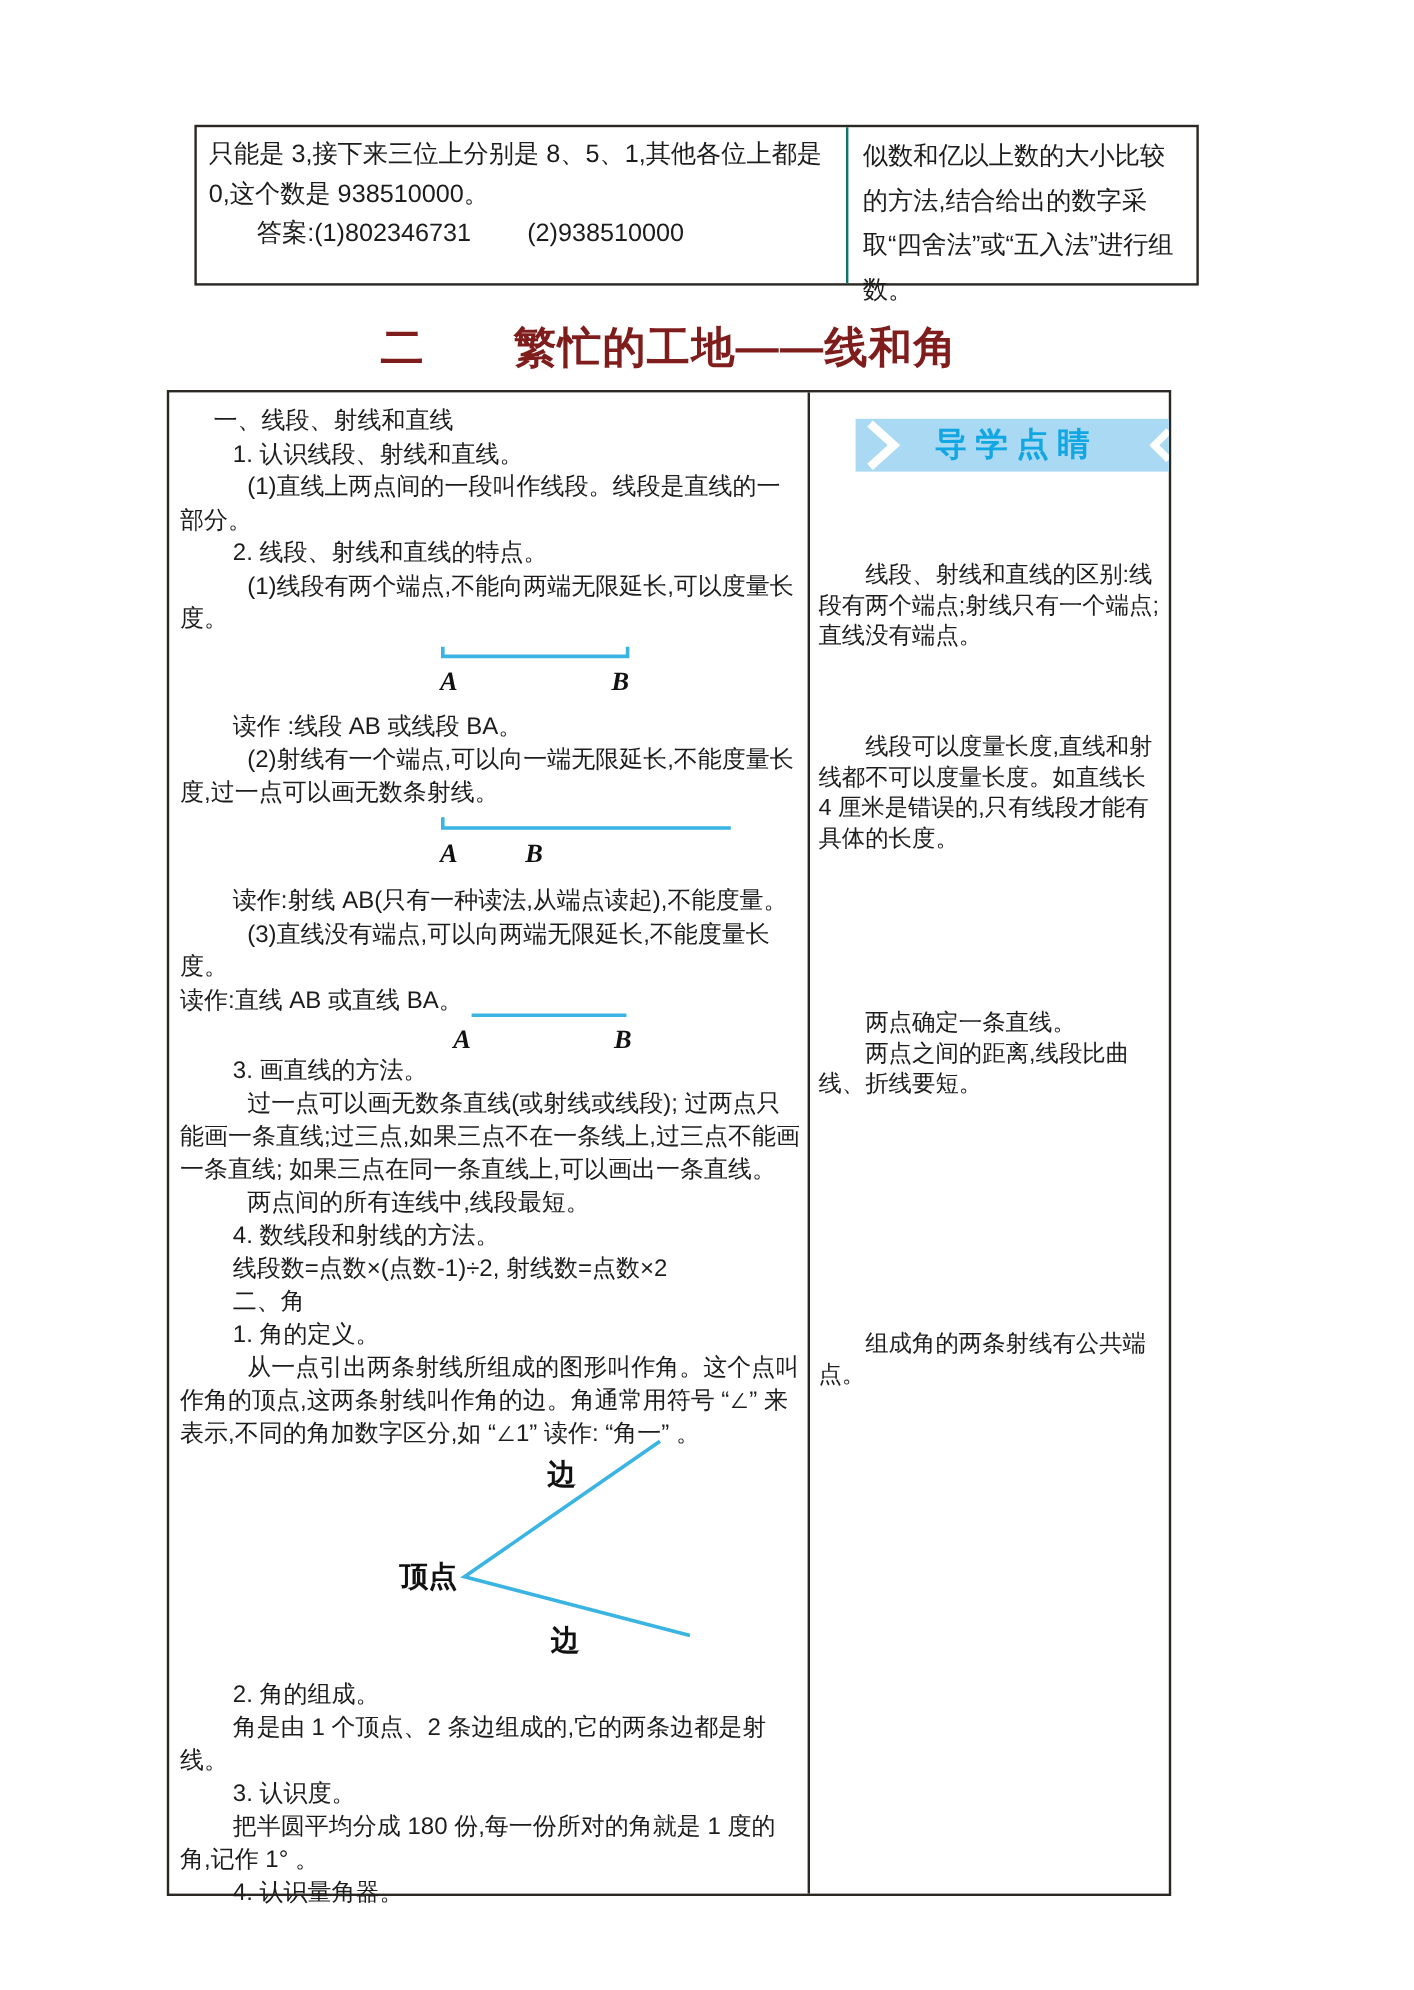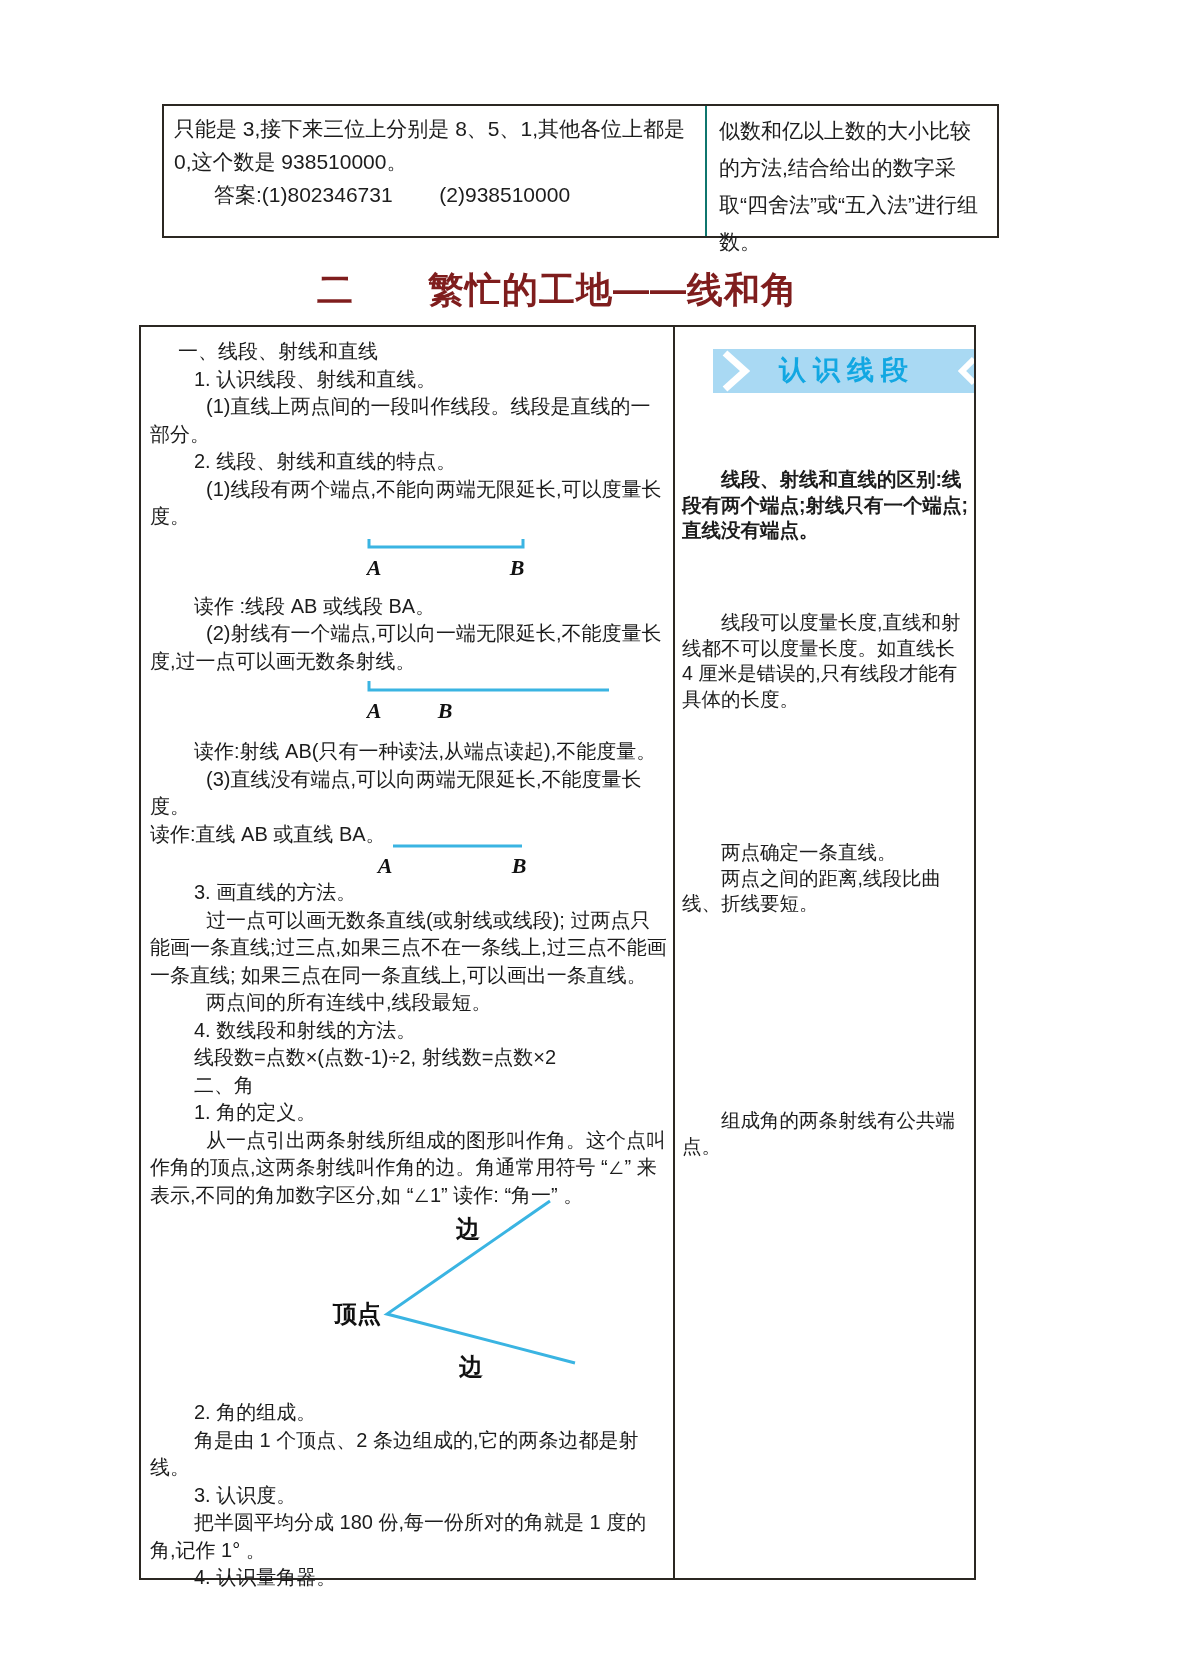--- a/index.html
+++ b/index.html
@@ -73,21 +73,21 @@
   }
   .banner-text{
     flex:1;text-align:center;color:#12a7e2;
     font-size:27px;font-weight:bold;letter-spacing:7px;text-indent:7px;
   }
   .chev{position:absolute;top:0;height:44px;}
   .chev-left{left:6px;width:32px;}
   .chev-right{right:0;width:16px;}
   .note{position:absolute;left:7px;right:4px;}
   .note p{text-indent:39px;}
-  .note-1{top:140px;font-weight:bold;}
+  .note-1{top:140px;}
   .note-2{top:283px;}
   .note-3{top:513px;}
   .note-4{top:781px;}
 </style>
 </head>
 <body>
 
 <div class="topbox">
   <div class="cell-left">
     <p>只能是 3,接下来三位上分别是 8、5、1,其他各位上都是 0,这个数是 938510000。</p>
@@ -157,21 +157,21 @@
     <p class="ind2">3. 认识度。</p>
     <p class="ind2">把半圆平均分成 180 份,每一份所对的角就是 1 度的角,记作 1° 。</p>
     <p class="ind2">4. 认识量角器。</p>
   </div>
 
   <div class="col-right">
     <div class="banner">
       <svg class="chev chev-left" width="32" height="44" viewBox="0 0 32 44">
         <polyline points="6,4 26,22 6,40" fill="none" stroke="#ffffff" stroke-width="7"></polyline>
       </svg>
-      <div class="banner-text">认识线段</div>
+      <div class="banner-text">导学点睛</div>
       <svg class="chev chev-right" width="16" height="44" viewBox="0 0 16 44">
         <polyline points="16,10 4,22 16,34" fill="none" stroke="#ffffff" stroke-width="6"></polyline>
       </svg>
     </div>
 
     <div class="note note-1">
       <p>线段、射线和直线的区别:线段有两个端点;射线只有一个端点;直线没有端点。</p>
     </div>
     <div class="note note-2">
       <p>线段可以度量长度,直线和射线都不可以度量长度。如直线长 4 厘米是错误的,只有线段才能有具体的长度。</p>

